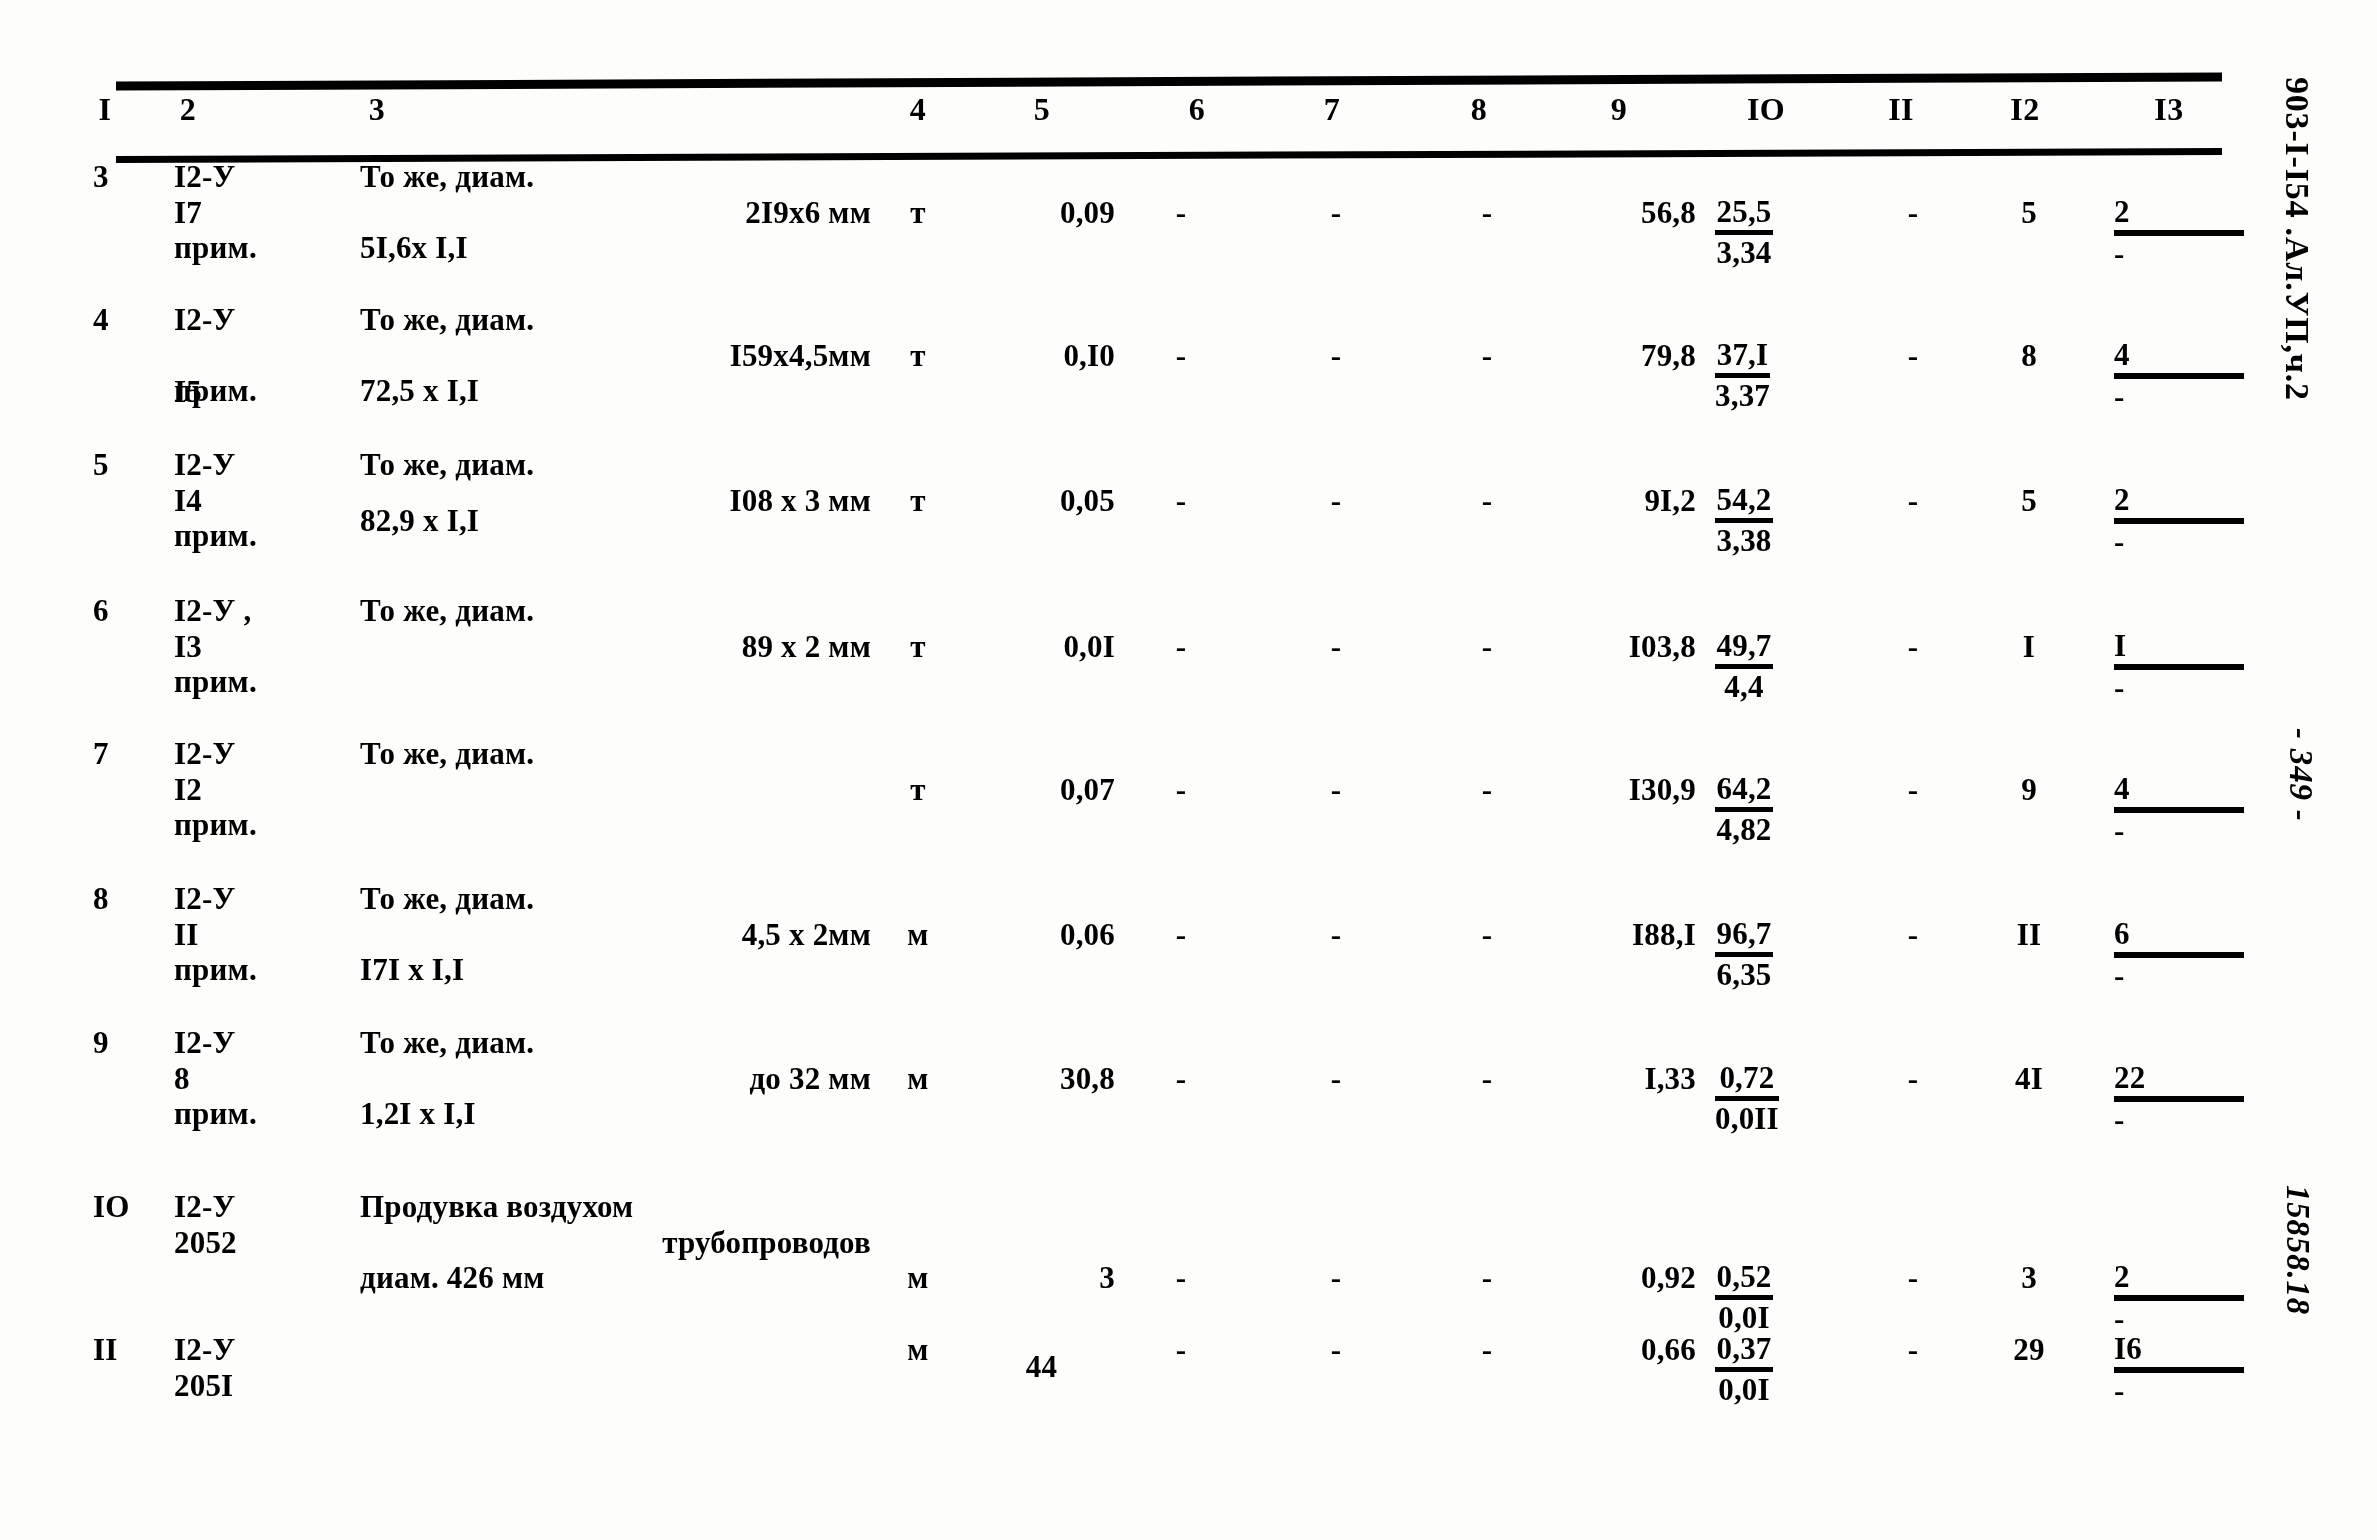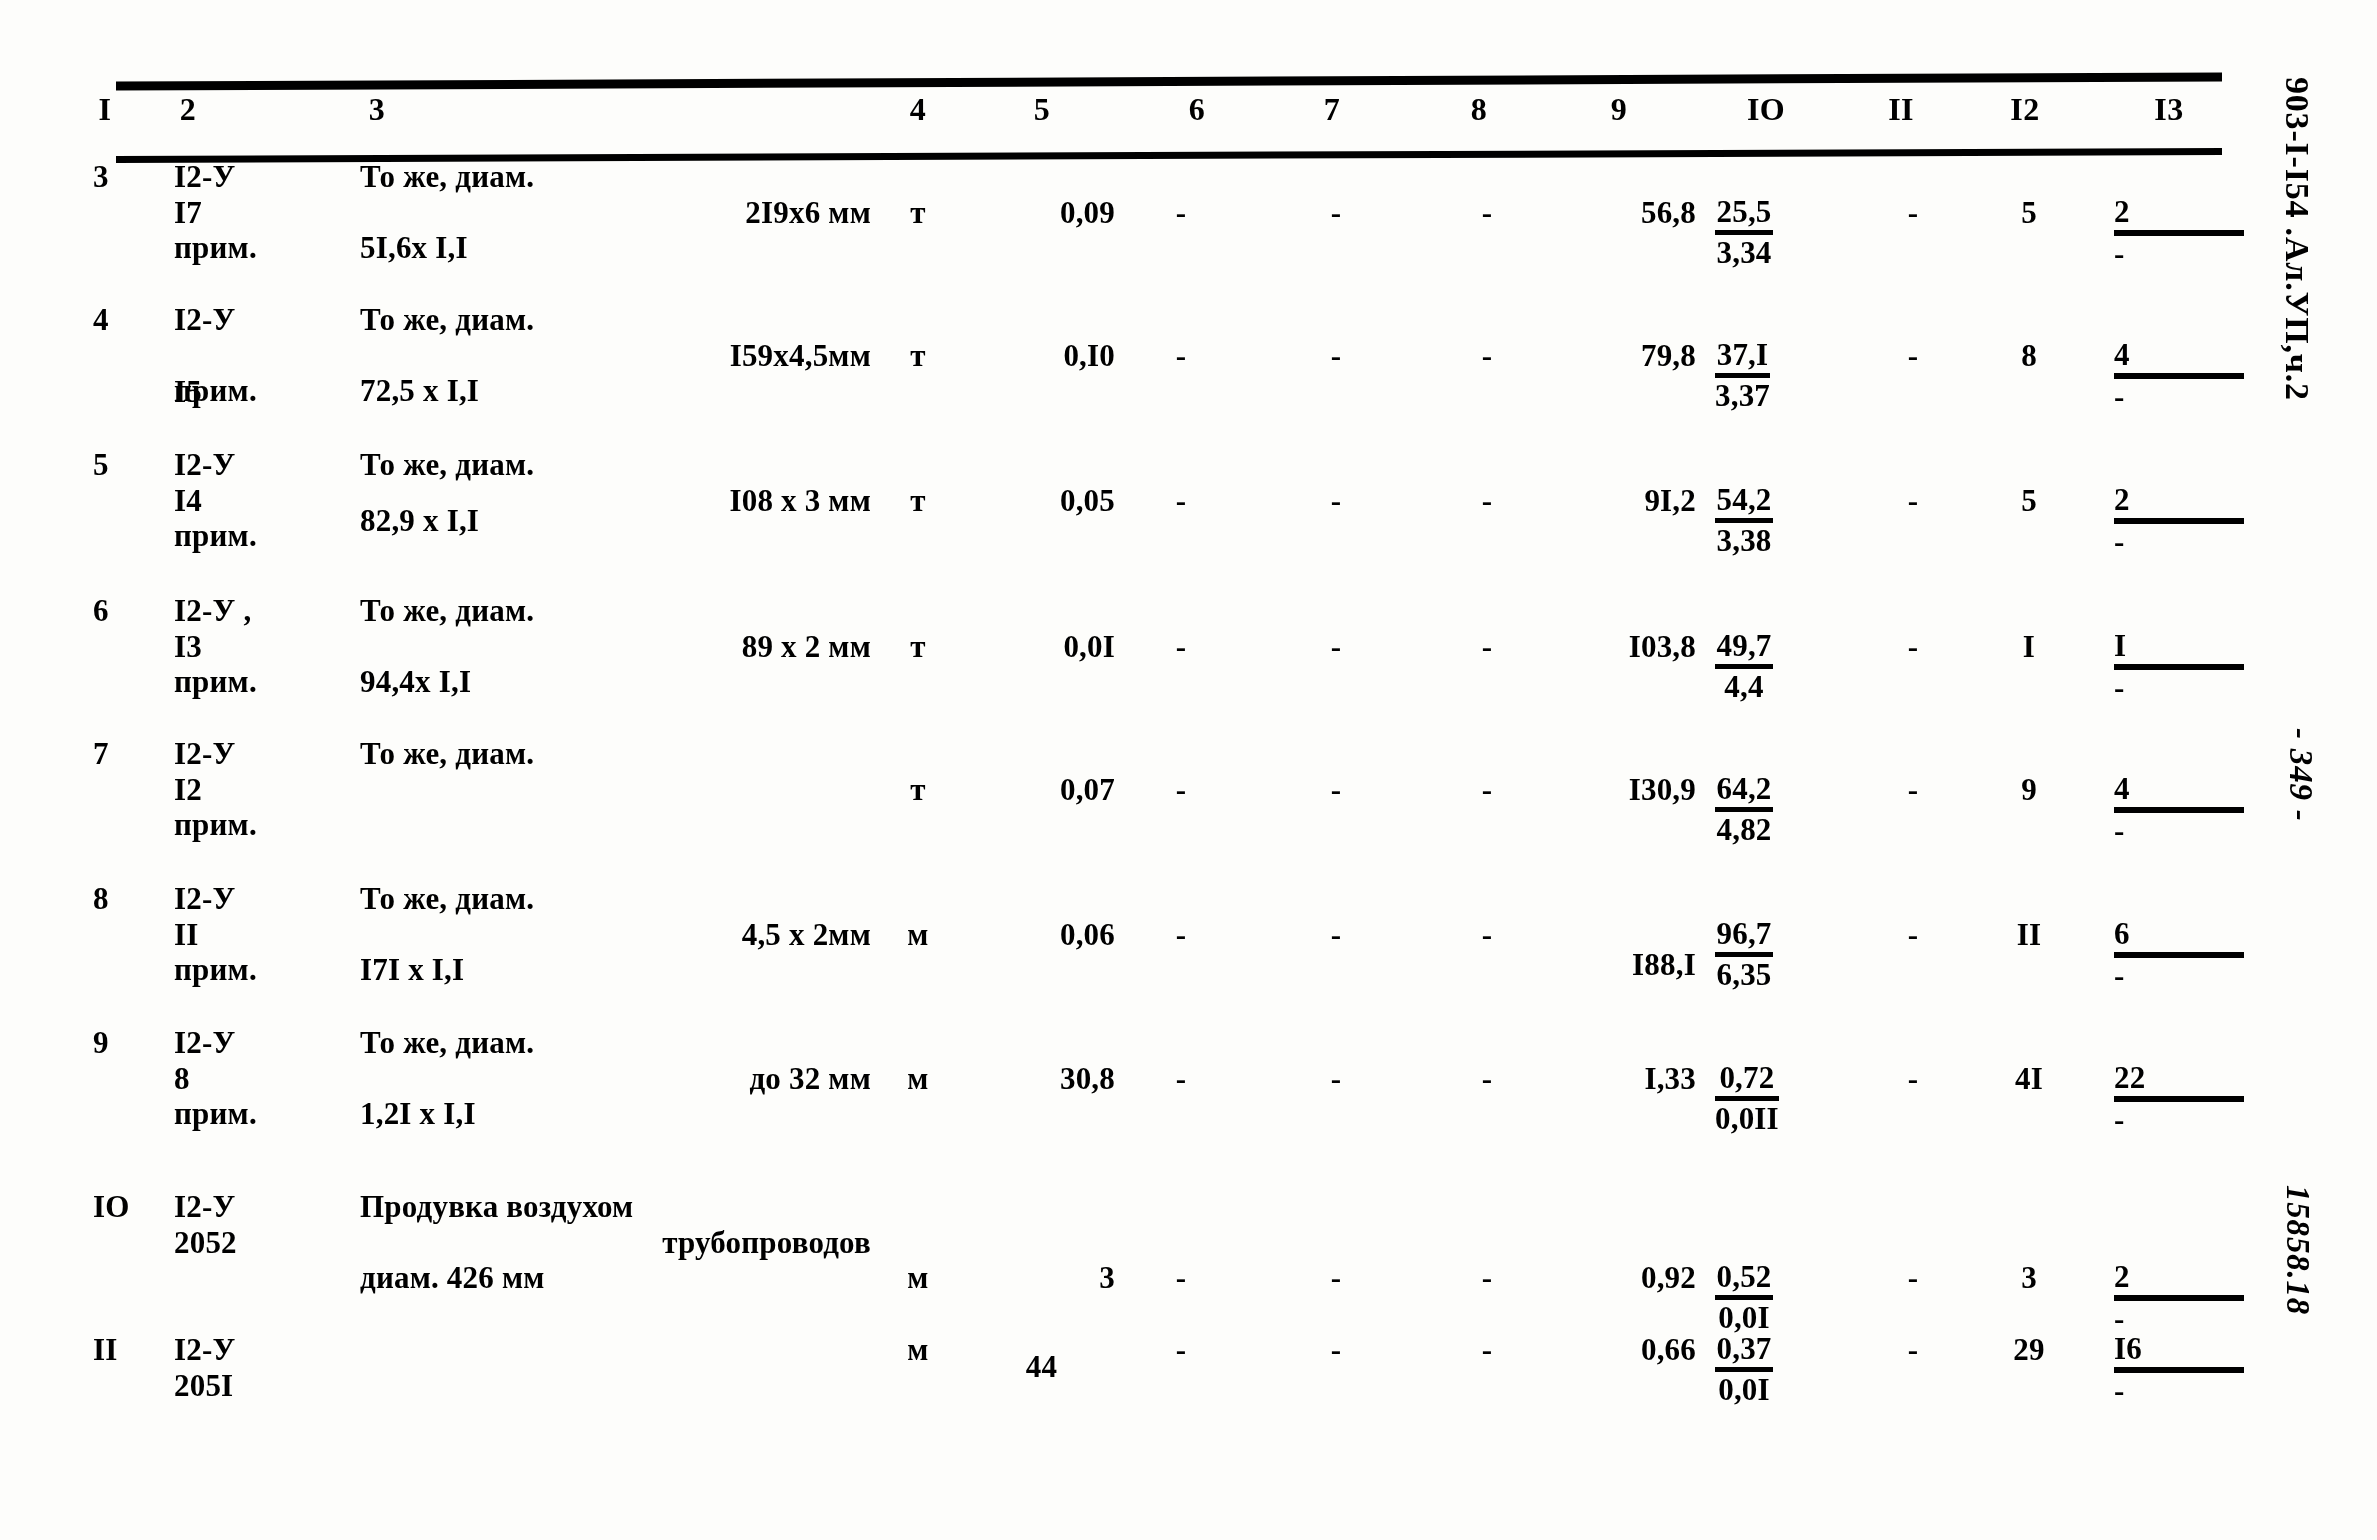--- a/index.html
+++ b/index.html
@@ -235,21 +235,20 @@
         <div class="cell c12" style="top: 36px;">5</div>
         <div class="cell c13" style="top: 36px;"><span class="frac13"><span class="top">2</span><span class="bot">-</span></span></div>
       </div>
       <div class="row" style="height: 143px;">
         <div class="cell c1" style="top: 0px;">6</div>
         <div class="cell c2" style="top: 0px;">I2-У ,</div>
         <div class="cell c2" style="top: 36px;">I3</div>
         <div class="cell c2" style="top: 71px;">прим.</div>
         <div class="cell c3" style="top: 0px;">То же, диам.</div>
         <div class="cell c3b" style="top: 36px;">89 x 2 мм</div>
-        <div class="cell c3" style="top: 71px;">94,4x I,I</div>
         <div class="cell c4" style="top: 36px;">т</div>
         <div class="cell c5" style="top: 36px;">0,0I</div>
         <div class="cell c6 dash" style="top: 36px;">-</div>
         <div class="cell c7 dash" style="top: 36px;">-</div>
         <div class="cell c8 dash" style="top: 36px;">-</div>
         <div class="cell c9" style="top: 36px;">I03,8</div>
         <div class="cell c10" style="top: 36px;"><span class="frac"><span class="top">49,7</span><span class="bot">4,4</span></span></div>
         <div class="cell c11 dash" style="top: 36px;">-</div>
         <div class="cell c12" style="top: 36px;">I</div>
         <div class="cell c13" style="top: 36px;"><span class="frac13"><span class="top">I</span><span class="bot">-</span></span></div>
@@ -277,21 +276,21 @@
         <div class="cell c2" style="top: 36px;">II</div>
         <div class="cell c2" style="top: 71px;">прим.</div>
         <div class="cell c3" style="top: 0px;">То же, диам.</div>
         <div class="cell c3b" style="top: 36px;">4,5 x 2мм</div>
         <div class="cell c3" style="top: 71px;">I7I x I,I</div>
         <div class="cell c4" style="top: 36px;">м</div>
         <div class="cell c5" style="top: 36px;">0,06</div>
         <div class="cell c6 dash" style="top: 36px;">-</div>
         <div class="cell c7 dash" style="top: 36px;">-</div>
         <div class="cell c8 dash" style="top: 36px;">-</div>
-        <div class="cell c9" style="top: 36px; margin-top: 30px;">I88,I</div>
+        <div class="cell c9" style="top: 36px;">I88,I</div>
         <div class="cell c10" style="top: 36px;"><span class="frac"><span class="top">96,7</span><span class="bot">6,35</span></span></div>
         <div class="cell c11 dash" style="top: 36px;">-</div>
         <div class="cell c12" style="top: 36px;">II</div>
         <div class="cell c13" style="top: 36px;"><span class="frac13"><span class="top">6</span><span class="bot">-</span></span></div>
       </div>
       <div class="row" style="height: 164px;">
         <div class="cell c1" style="top: 0px;">9</div>
         <div class="cell c2" style="top: 0px;">I2-У</div>
         <div class="cell c2" style="top: 36px;">8</div>
         <div class="cell c2" style="top: 71px;">прим.</div>

